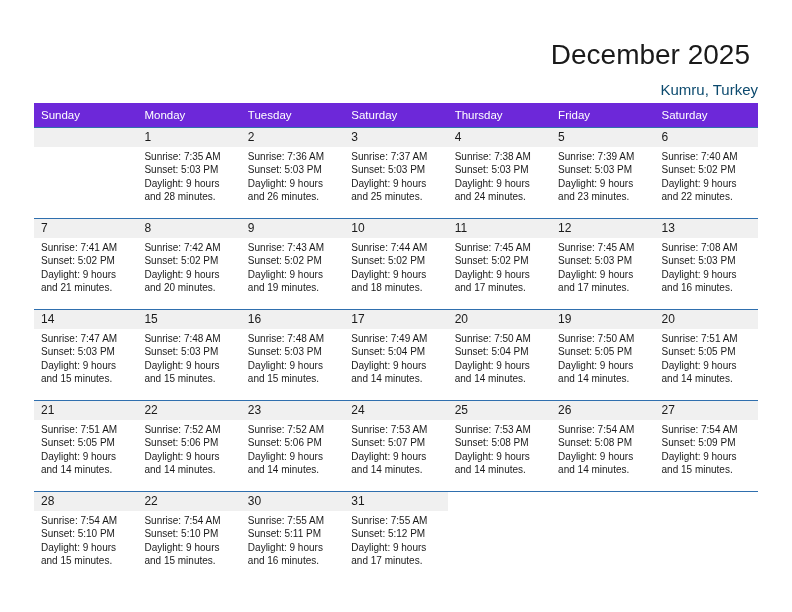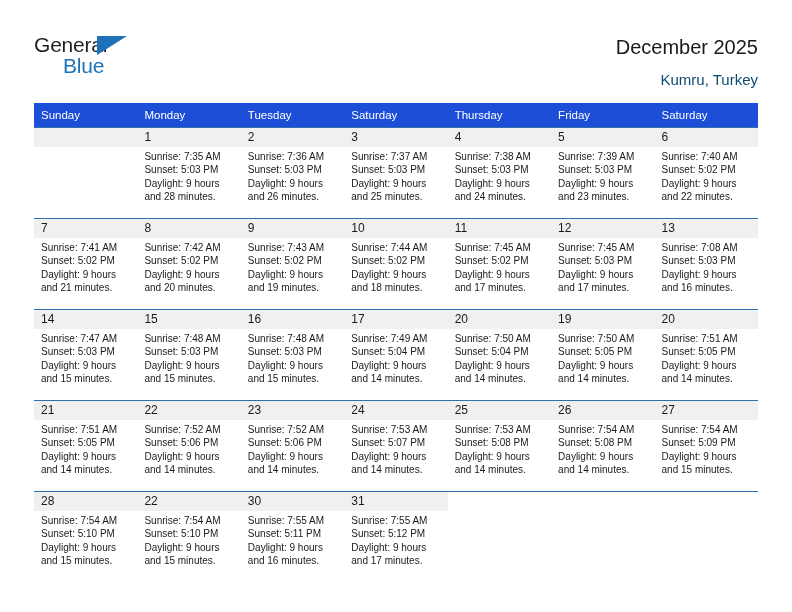--- a/index.html
+++ b/index.html
@@ -63,46 +63,46 @@
     line-height: 22px;
   }
 
   .title-block {
     position: absolute;
     right: 0;
     top: 0;
     text-align: right;
   }
   .cal-title {
-    font-size: 20px;
+    font-size: 28px;
     color: #1a1a1a;
     line-height: 34px;
     white-space: nowrap;
     font-weight: normal;
-    margin: 0;
+    margin: 8px;
   }
   .cal-subtitle {
     font-size: 15px;
     color: #0c4a6e;
     line-height: 20px;
     margin-top: 6px;
     white-space: nowrap;
   }
 
   
   .calendar {
     position: absolute;
     left: 34px;
     top: 103px;
     width: 724px;
     border-collapse: collapse;
     table-layout: fixed;
   }
   .calendar th {
-    background: #1d4ed8;
+    background: #6d28d9;
     color: #ffffff;
     font-size: 11.5px;
     font-weight: normal;
     text-align: left;
     padding: 6px 0 6px 7px;
     height: 14px;
     box-sizing: border-box;
   }
   .calendar td {
     vertical-align: top;
@@ -141,25 +141,20 @@
     white-space: nowrap;
   }
 </style>
 </head>
 <body>
 
 <div class="page">
 
   <div class="header">
 
-    <div class="logo">
-      <span class="logo-general">General</span>
-      <span class="logo-tri"></span>
-      <span class="logo-blue">Blue</span>
-    </div>
 
     <div class="title-block">
       <h1 class="cal-title">December 2025</h1>
       <div class="cal-subtitle">Kumru, Turkey</div>
     </div>
 
   </div>
 
   <table class="calendar">
     <thead>

